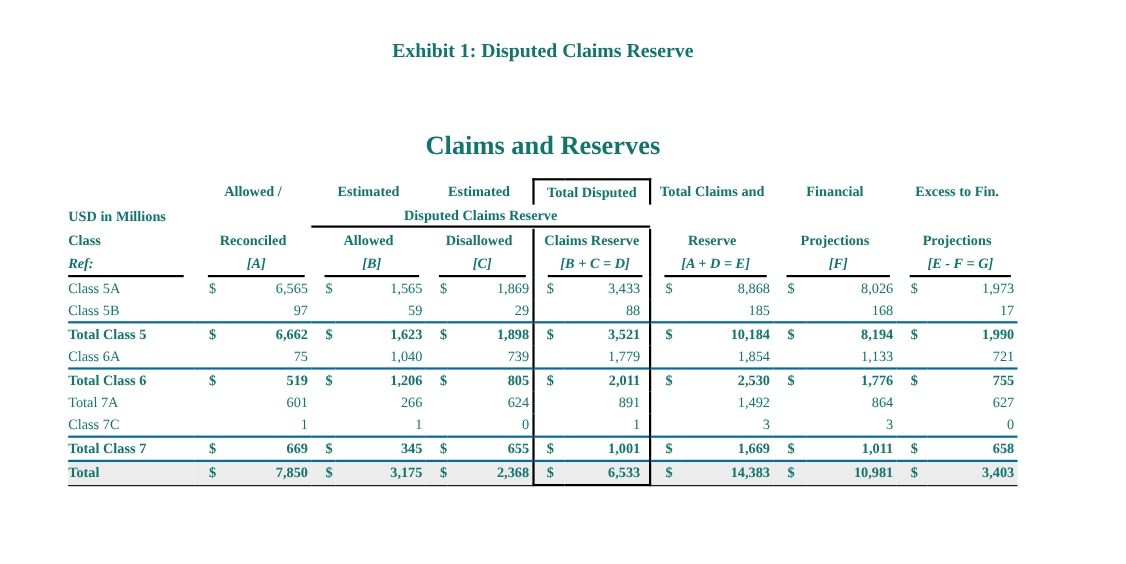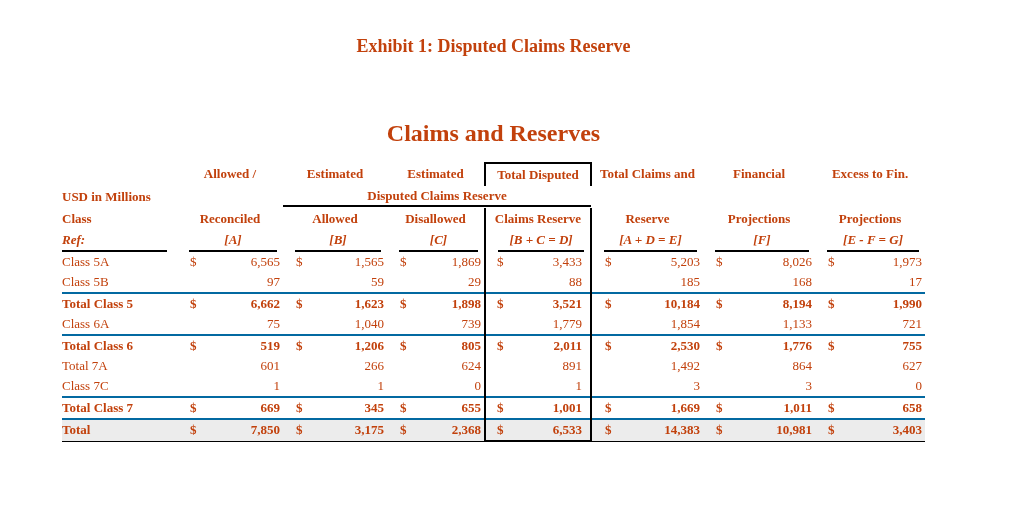--- a/index.html
+++ b/index.html
@@ -1,18 +1,18 @@
 <!DOCTYPE html>
 <html><head>
 <meta charset="utf-8">
 <style>
   html,body{margin:0;padding:0;background:#fff;}
   .page{
     position:relative;width:1024px;height:513px;background:#fff;
-    font-family:"Liberation Serif","DejaVu Serif",serif;color:#c2410c;overflow:hidden;
+    font-family:"Liberation Serif","DejaVu Serif",serif;color:#0f766e;overflow:hidden;
   }
   .title{position:absolute;left:62px;width:863px;text-align:center;font-weight:bold;white-space:nowrap;}
   #exhibit-title{top:36px;font-size:18px;}
   #table-title{top:120px;font-size:24px;}
 
   table#claims-table{
     position:absolute;left:62px;top:162px;width:863px;
     border-collapse:collapse;table-layout:fixed;font-size:13px;
   }
   td{padding:0;white-space:nowrap;overflow:visible;}
@@ -128,21 +128,21 @@
           <td class="lbl">Class 5A</td>
           <td class="sym">$</td>
           <td class="val">6,565</td>
           <td class="sym">$</td>
           <td class="val">1,565</td>
           <td class="sym">$</td>
           <td class="val">1,869</td>
           <td class="sym box-l">$</td>
           <td class="val box-r">3,433</td>
           <td class="sym">$</td>
-          <td class="val">5,203</td>
+          <td class="val">8,868</td>
           <td class="sym">$</td>
           <td class="val">8,026</td>
           <td class="sym">$</td>
           <td class="val">1,973</td>
         </tr>
         <tr>
           <td class="lbl">Class 5B</td>
           <td class="sym"></td>
           <td class="val">97</td>
           <td class="sym"></td>

